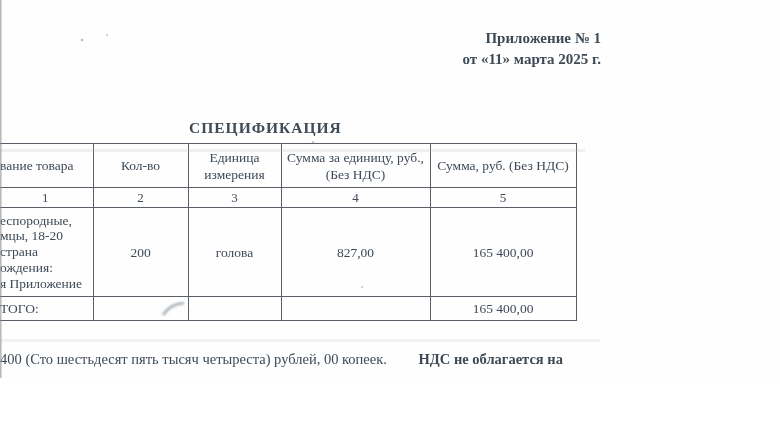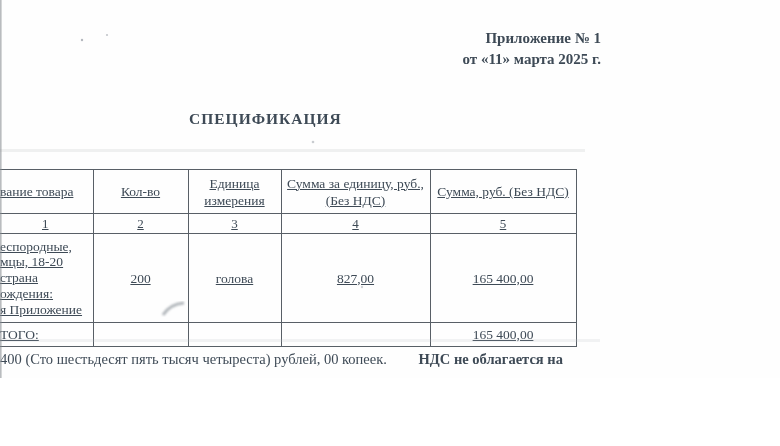--- a/index.html
+++ b/index.html
@@ -7,27 +7,27 @@
     position:relative; width:780px; height:378px;
     background:#fefefe; overflow:hidden;
     font-family:"Liberation Serif", serif;
     color:#3e4a56;
   }
   .doc-header{
     position:absolute; top:28px; left:0; width:601px;
     text-align:right; font-weight:700; font-size:15px; line-height:21px;
   }
   .spec-title{
-    position:absolute; top:110px; left:189px;
+    position:absolute; top:119px; left:189px;
     font-weight:700; font-size:15.5px; letter-spacing:1px;
   }
   table.spec{
-    position:absolute; top:169px; left:0;
+    position:absolute; top:143px; left:0;
     border-collapse:collapse; table-layout:fixed; width:576px;
-    font-size:13.5px; color:#3e4a56;text-decoration:underline;
+    font-size:13.5px; color:#3e4a56;
   }
   table.spec td, table.spec th{
     border:1px solid #585f66; font-weight:400; padding:0 2px;
     text-align:center; vertical-align:middle; line-height:17px;
   }
   table.spec td:first-child, table.spec th:first-child{border-left:none; text-align:left; padding-left:0;}
   tr.r-head{height:44px;}
   tr.r-nums{height:20px; font-size:13px;}
   tr.r-data{height:89px;}
   tr.r-total{height:24px;}

